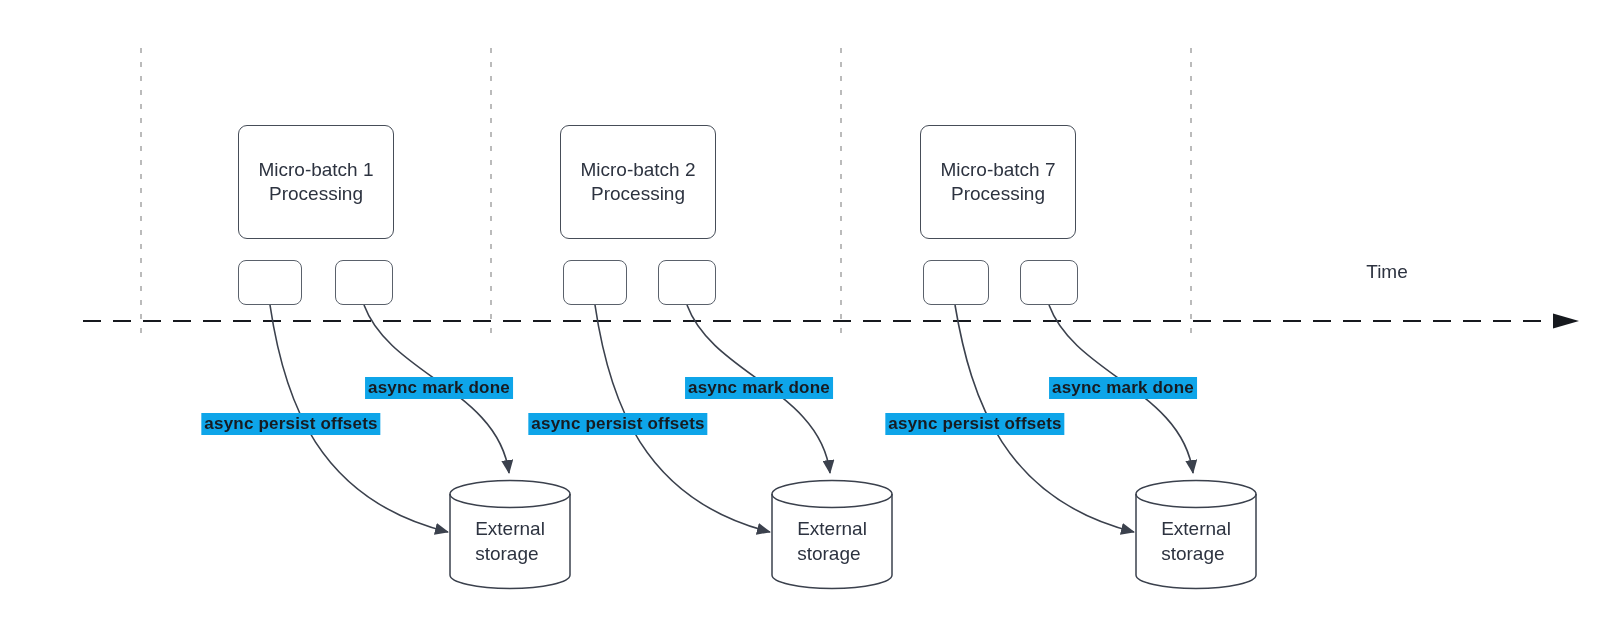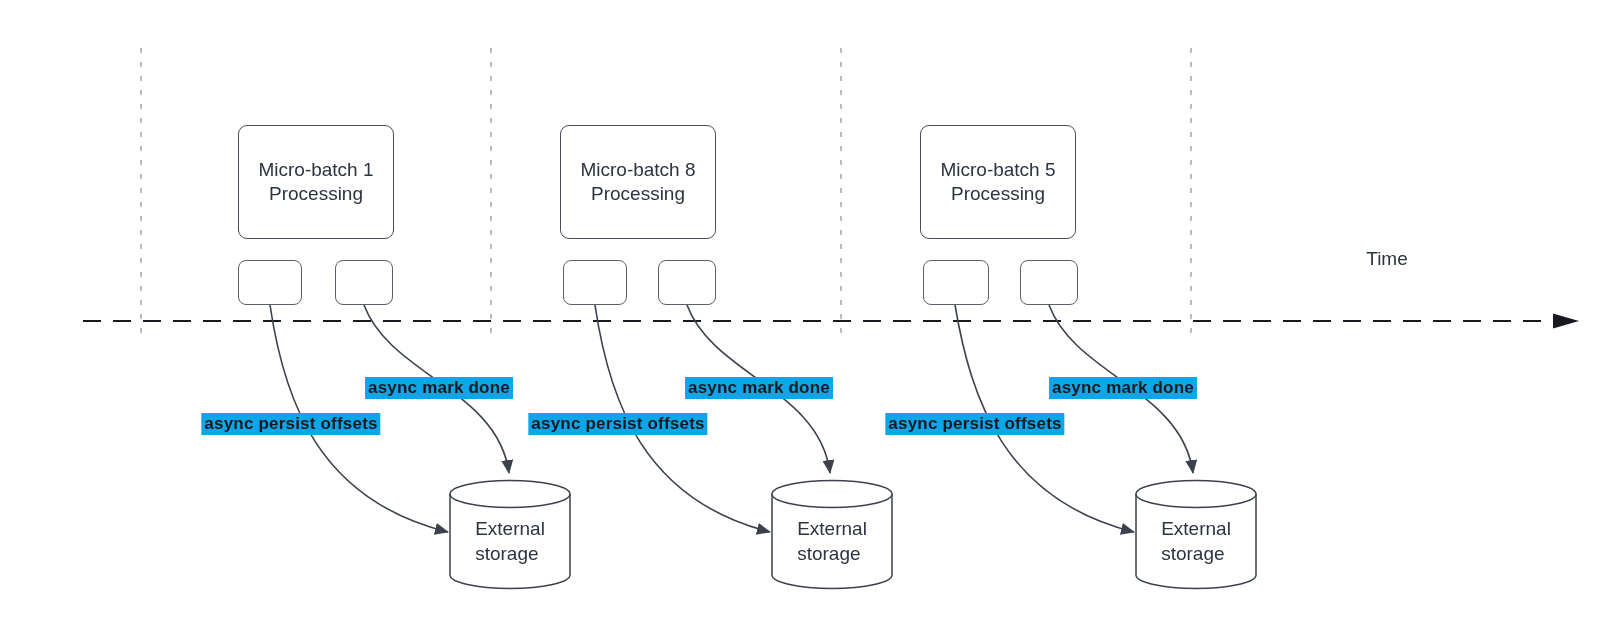--- a/index.html
+++ b/index.html
@@ -88,39 +88,39 @@
   <div class="task" style="left:238px;top:260px;width:64px"></div>
   <div class="task" style="left:335px;top:260px;width:58px"></div>
   <div class="lbl" style="left:291px;top:424px">async persist offsets</div>
   <div class="lbl" style="left:439px;top:388px">async mark done</div>
   <div class="cyl-text" style="left:510px;top:541px">
     <div>External</div>
     <div>storage</div>
   </div>
 
   <div class="pbox" style="left:560px;top:125px">
-    <div>Micro-batch 8</div>
+    <div>Micro-batch 2</div>
     <div>Processing</div>
   </div>
   <div class="task" style="left:563px;top:260px;width:64px"></div>
   <div class="task" style="left:658px;top:260px;width:58px"></div>
   <div class="lbl" style="left:618px;top:424px">async persist offsets</div>
   <div class="lbl" style="left:759px;top:388px">async mark done</div>
   <div class="cyl-text" style="left:832px;top:541px">
     <div>External</div>
     <div>storage</div>
   </div>
 
   <div class="pbox" style="left:920px;top:125px">
-    <div>Micro-batch 5</div>
+    <div>Micro-batch 7</div>
     <div>Processing</div>
   </div>
   <div class="task" style="left:923px;top:260px;width:66px"></div>
   <div class="task" style="left:1020px;top:260px;width:58px"></div>
   <div class="lbl" style="left:975px;top:424px">async persist offsets</div>
   <div class="lbl" style="left:1123px;top:388px">async mark done</div>
   <div class="cyl-text" style="left:1196px;top:541px">
     <div>External</div>
     <div>storage</div>
   </div>
 
-  <div class="time-lbl" style="left:1387px;top:259px">Time</div>
+  <div class="time-lbl" style="left:1387px;top:272px">Time</div>
 </div>
 
 </body></html>

